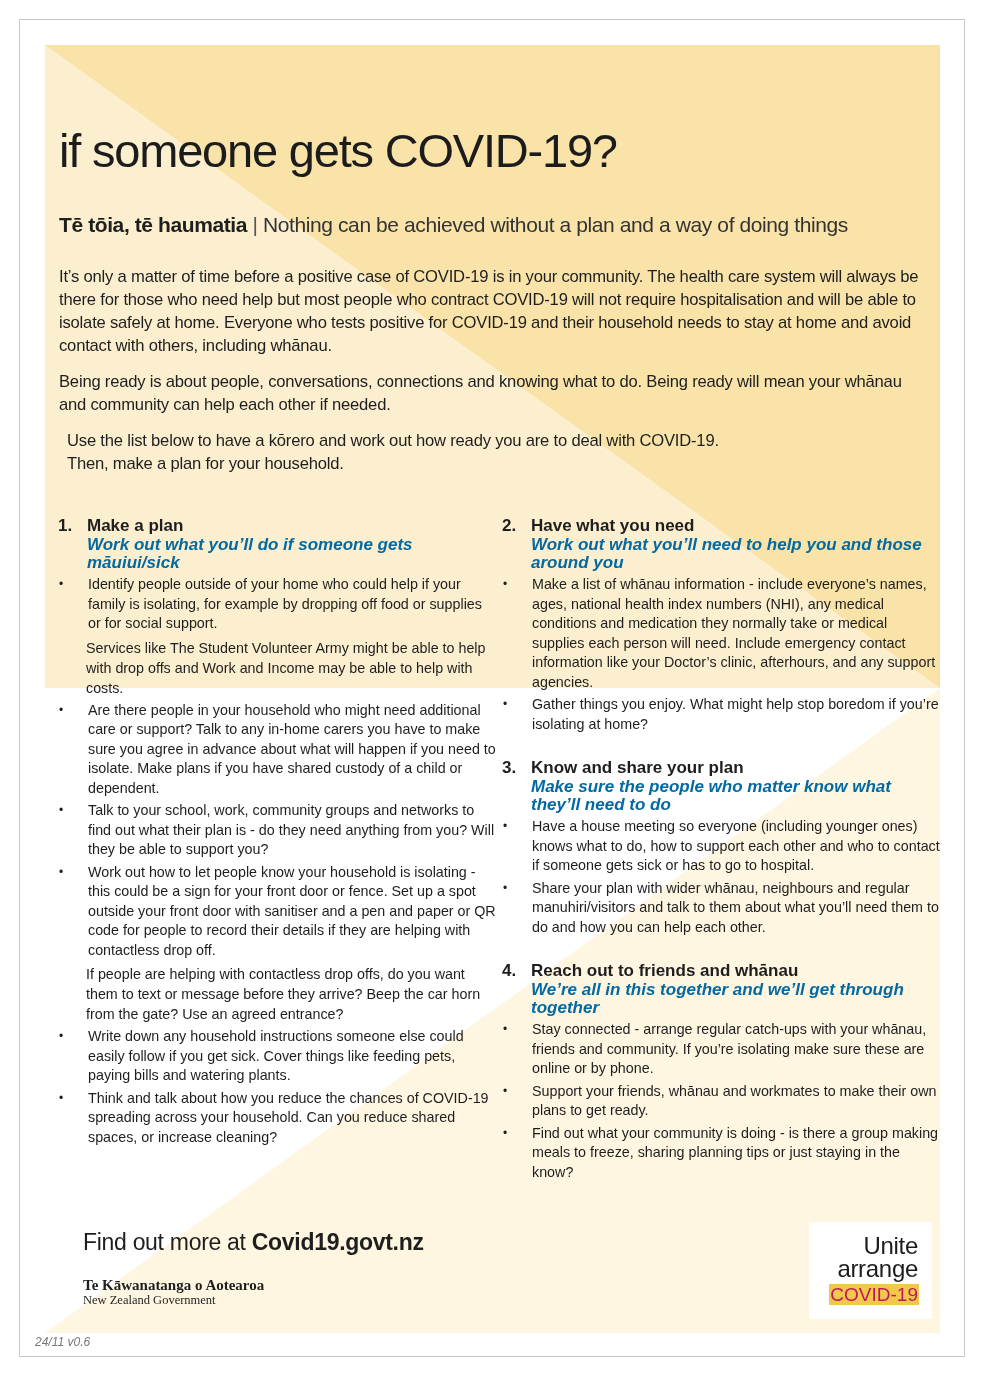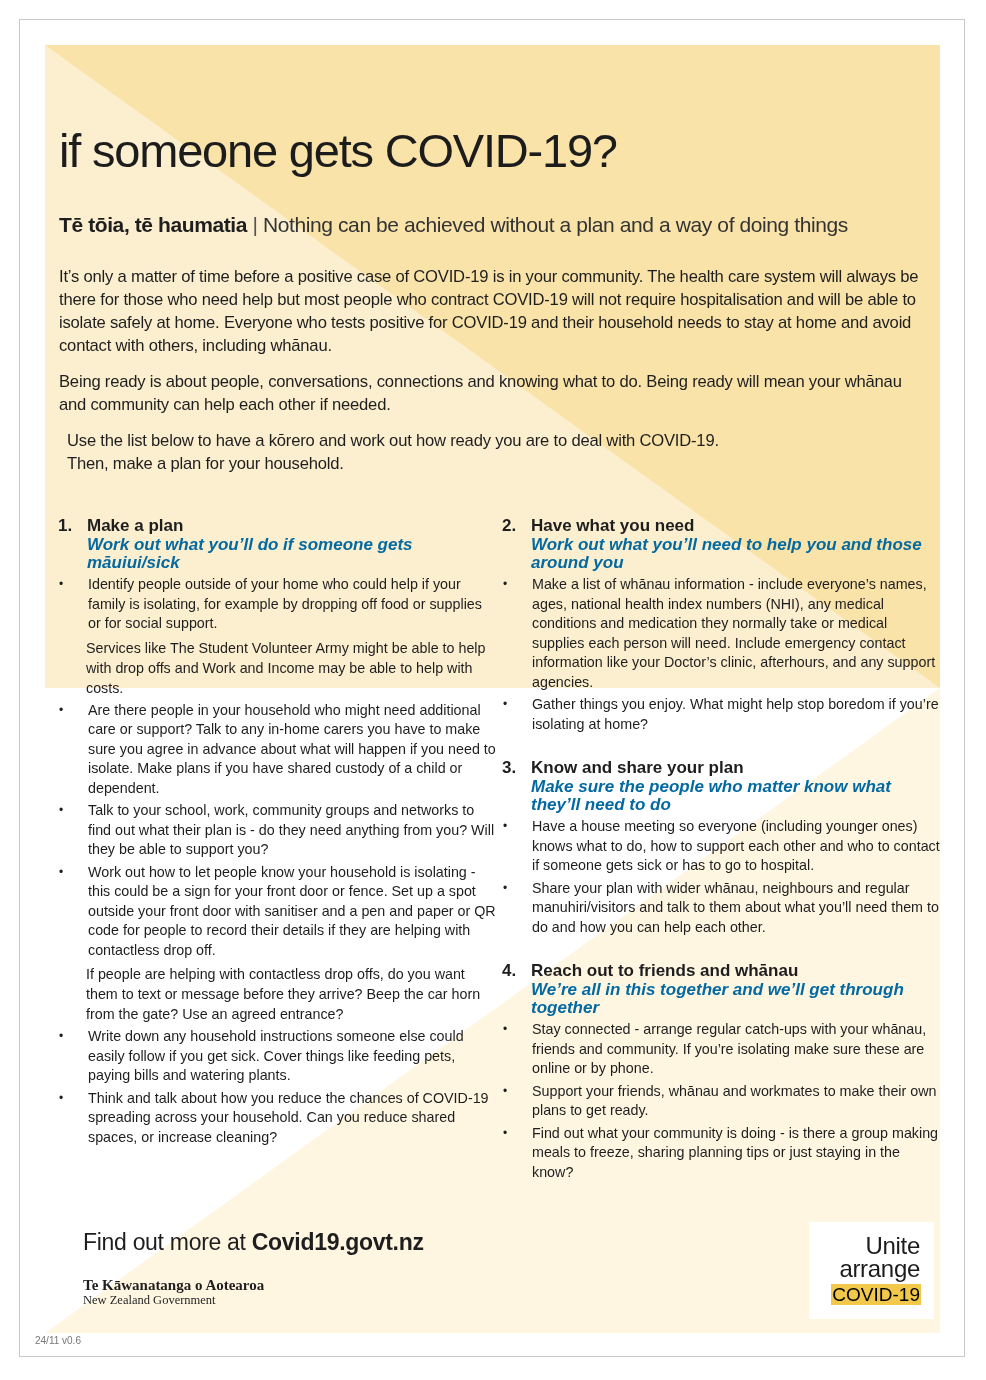--- a/index.html
+++ b/index.html
@@ -31,27 +31,27 @@
 
   .bullet { display:flex; font-size:14.3px; line-height:19.5px; margin-top:3px; }
   .bullet .dot { width:29px; flex:none; font-size:12px; padding-left:1px; }
   .bullet .txt { flex:1; }
   .bullet-note { margin-left:28px; font-size:14.3px; line-height:20px; margin-top:4px; margin-bottom:2px; }
 
   .footer-link { position:absolute; left:83px; top:1229px; font-size:23px; letter-spacing:-0.3px; white-space:nowrap; }
   .footer-link b { font-weight:bold; }
   .gov-maori { position:absolute; left:83px; top:1277px; font-family:"Liberation Serif", "DejaVu Serif", serif; font-weight:bold; font-size:15px; }
   .gov-en { position:absolute; left:83px; top:1293px; font-family:"Liberation Serif", "DejaVu Serif", serif; font-size:12.5px; }
-  .version { position:absolute; left:35px; top:1335px; font-size:10px; color:#777; }
+  .version { position:absolute; left:35px; top:1335px; font-size:12px; color:#777;font-style:italic; }
 
-  .logo { position:absolute; left:809px; top:1222px; width:101px; height:97px; background:#ffffff;padding-left:24px; }
+  .logo { position:absolute; left:809px; top:1222px; width:123px; height:97px; background:#ffffff; }
   .logo .l1, .logo .l2 { position:absolute; right:14px; font-size:24px; line-height:24px; letter-spacing:-0.3px; color:#1c1c1c; }
   .logo .l1 { top:12px; }
   .logo .l2 { top:35px; }
-  .logo .l3 { position:absolute; right:13px; top:62px; background:#f2c84b; font-size:19px; line-height:21px; padding:0 1px; color:#000000; }
+  .logo .l3 { position:absolute; right:13px; top:62px; background:#f2c84b; font-size:19px; line-height:21px; padding:0 1px; color:#be185d; }
 </style>
 </head>
 <body>
 
 <div class="page-border"></div>
 
 <svg class="bg" width="986" height="1380" viewBox="0 0 986 1380">
   <polygon points="45,1333 940,688 940,1333" fill="#fff6e2"></polygon>
   <rect x="45" y="45" width="895" height="643" fill="#fcefcf"></rect>
   <polygon points="45,45 940,45 940,688" fill="#f9e3a9"></polygon>

